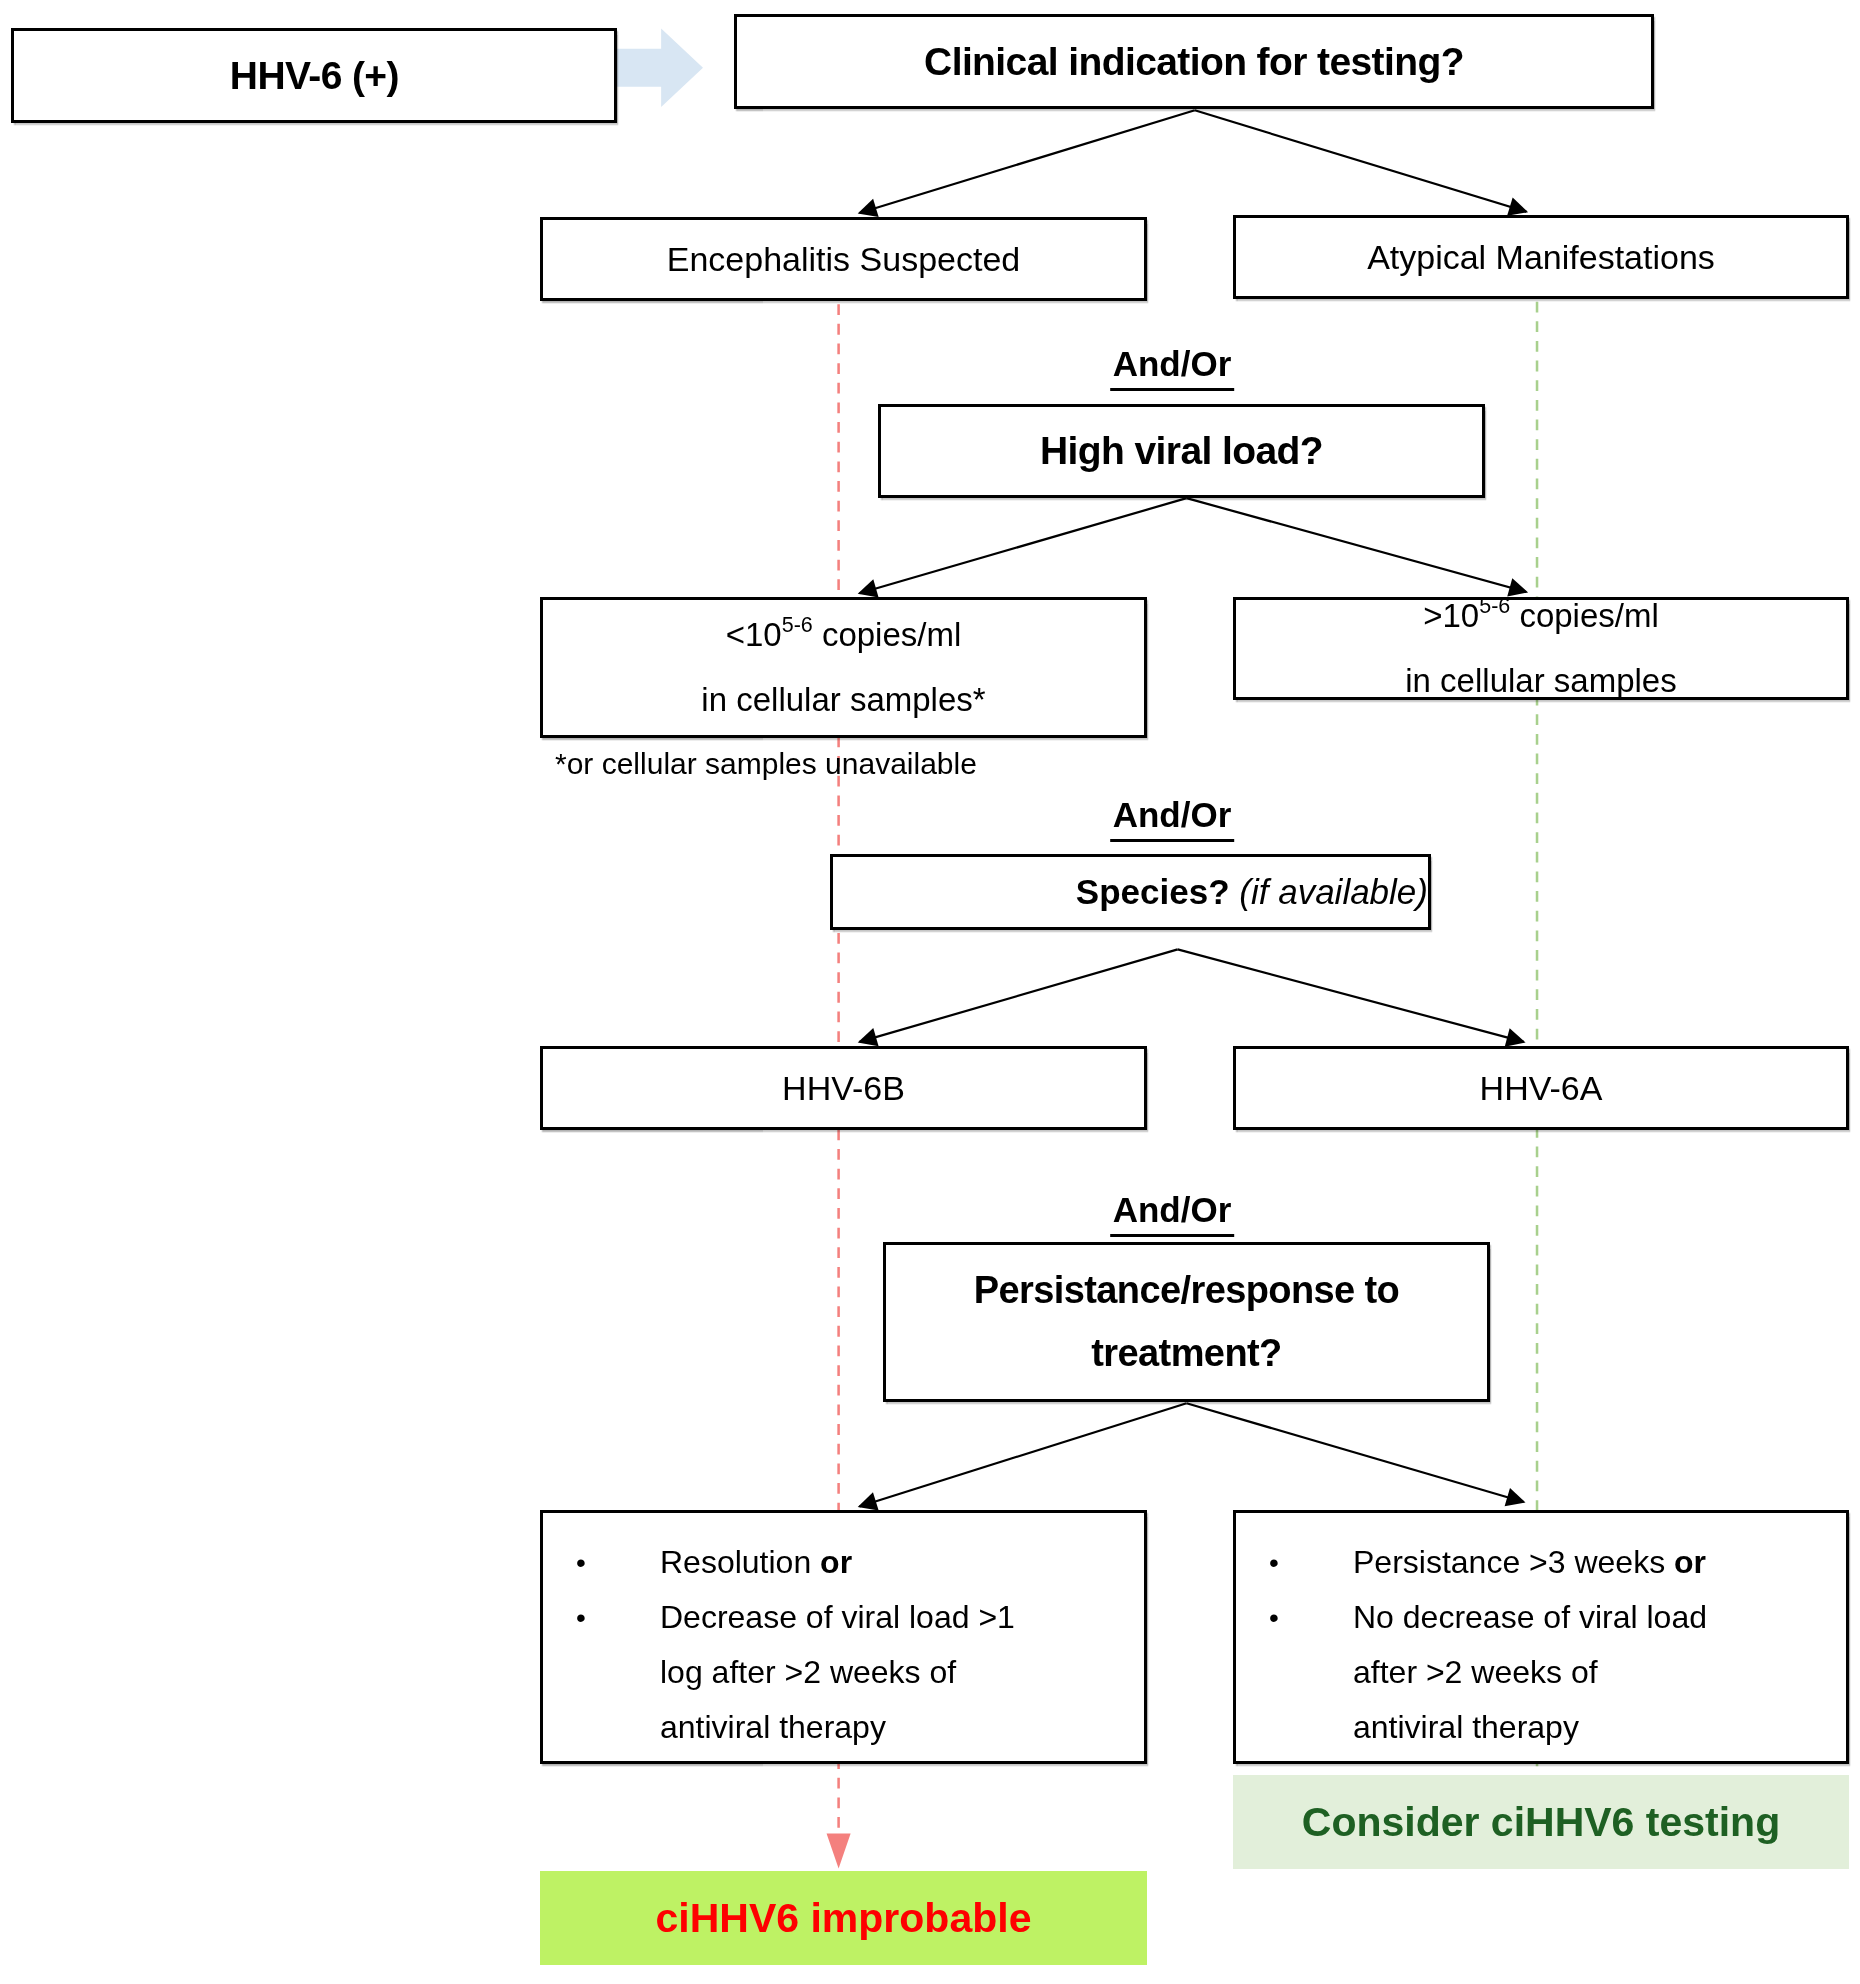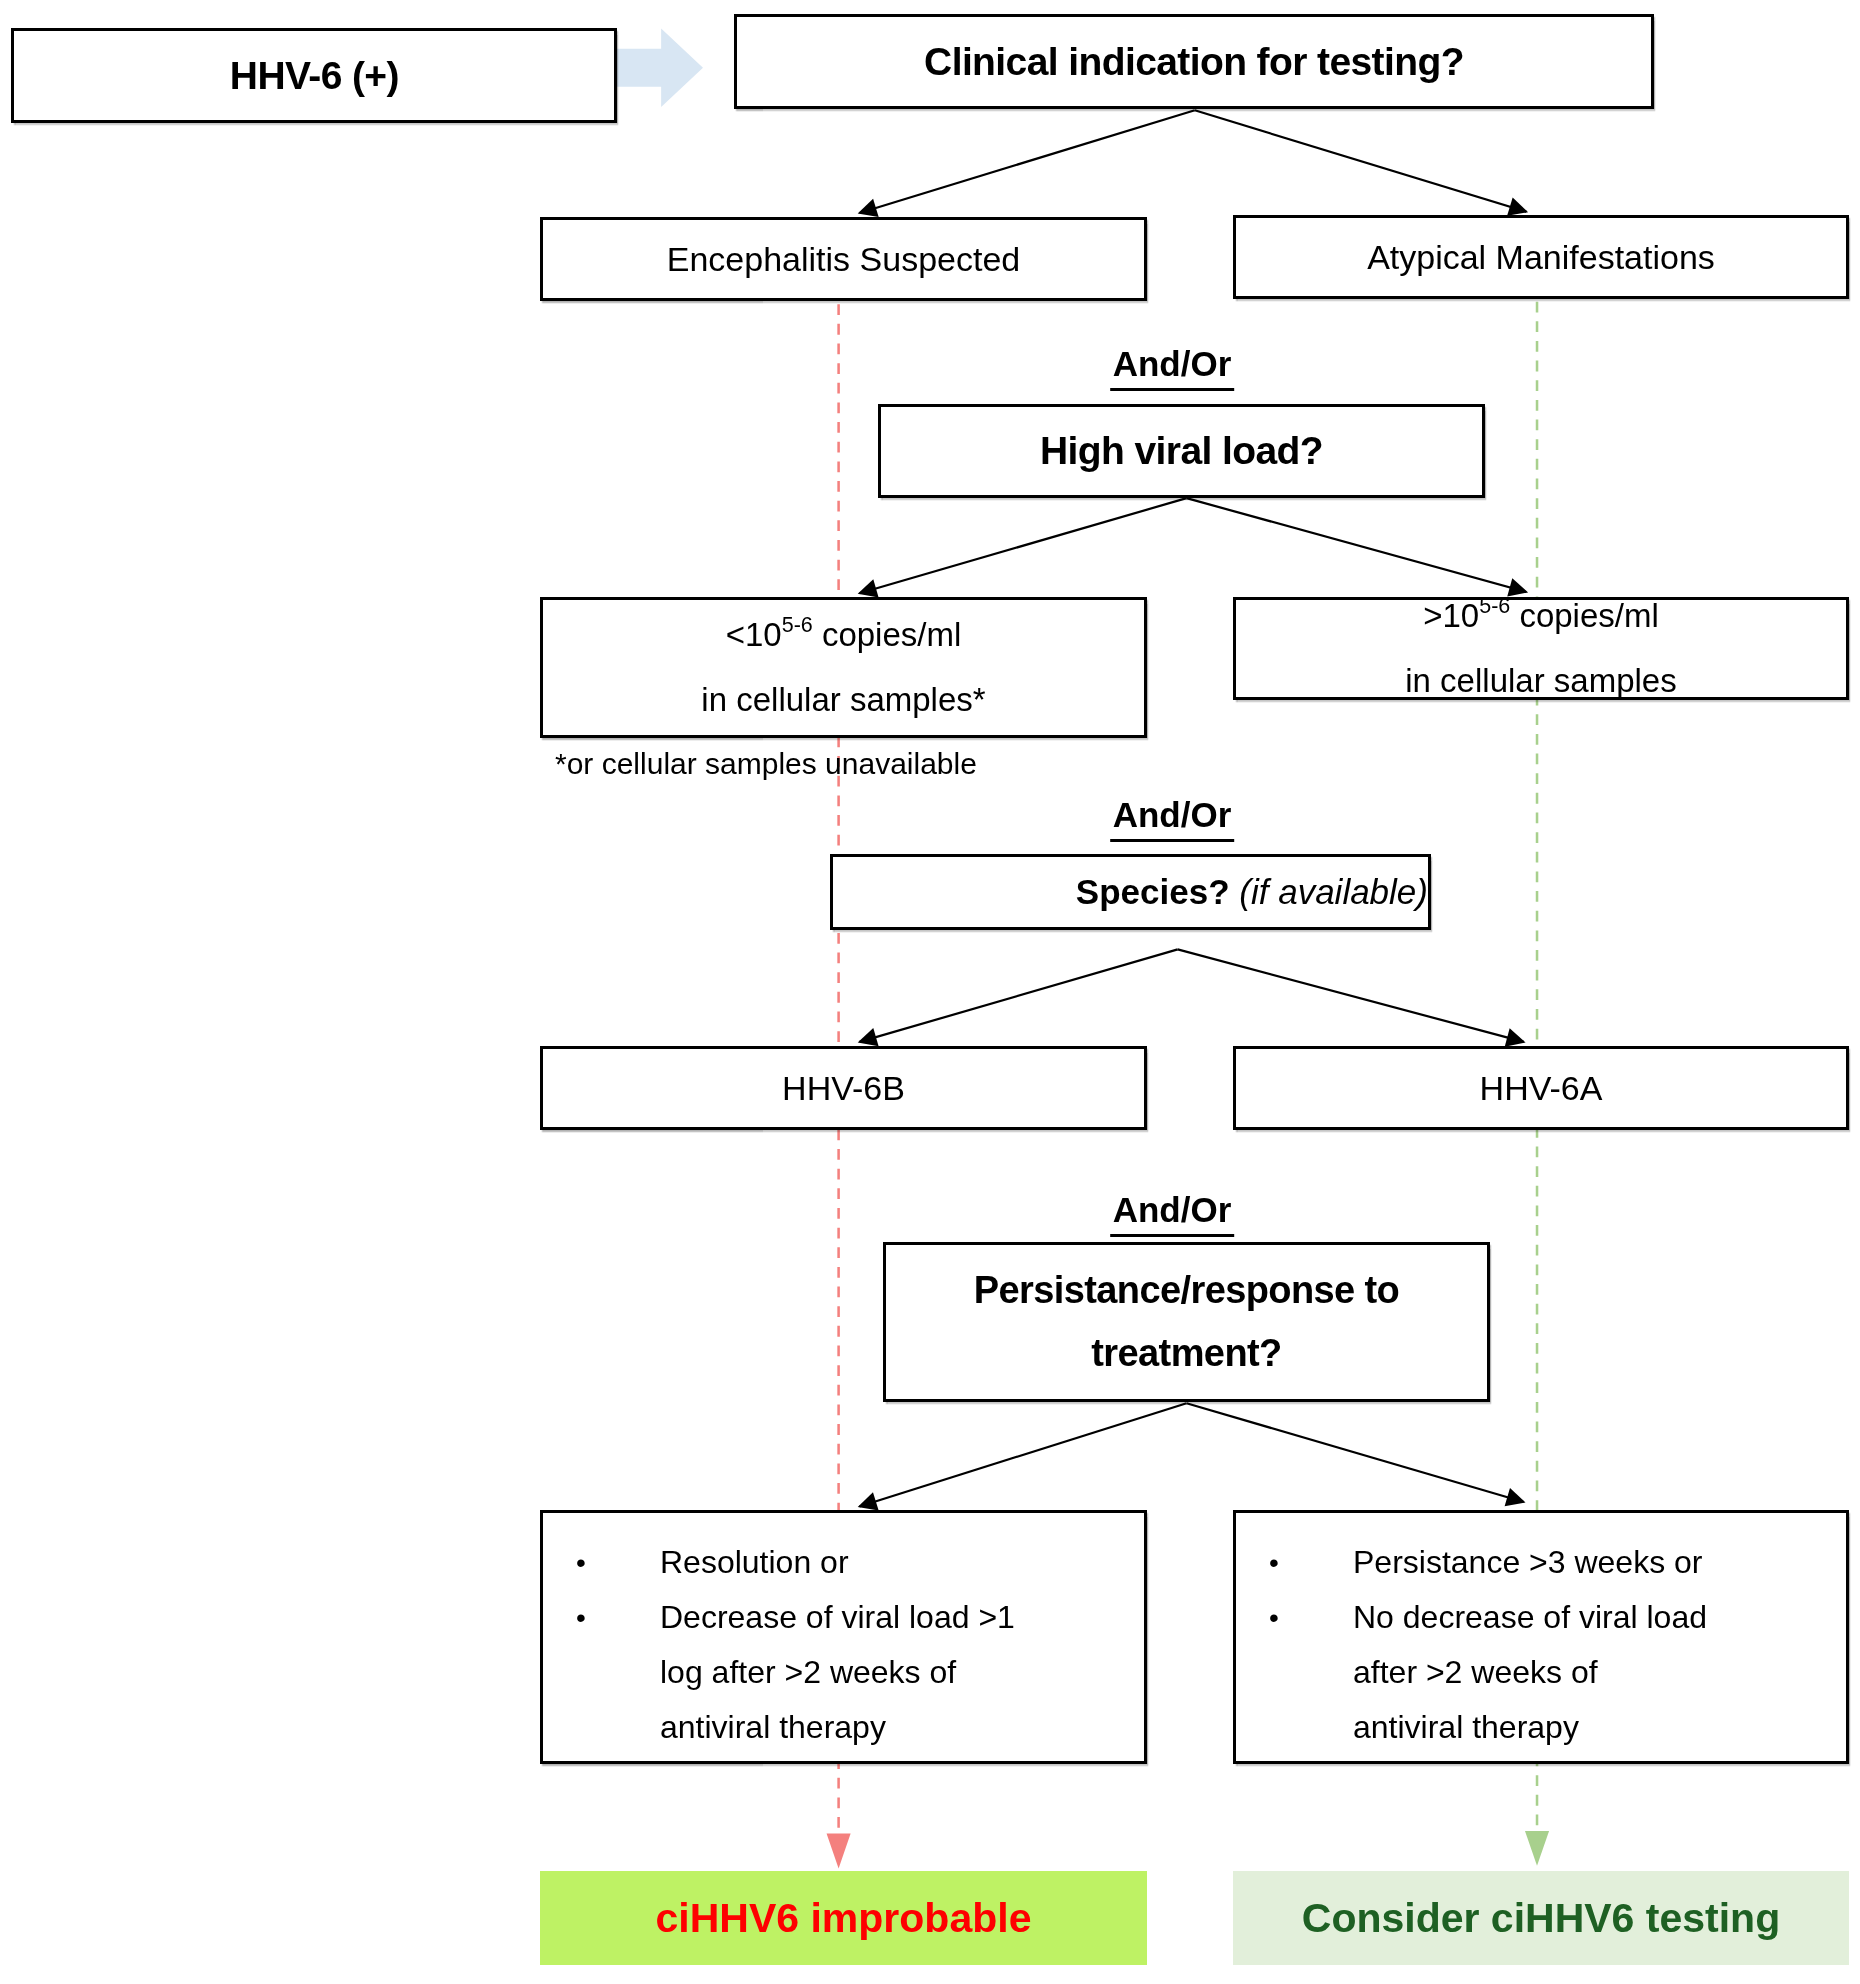--- a/index.html
+++ b/index.html
@@ -45,21 +45,21 @@
     white-space:nowrap;
   }
   .species-line{font-size:35px;}
   .species-bold{font-weight:bold;}
   .species-italic{font-style:italic;}
   .persist{font-weight:bold;font-size:38px;line-height:63px;letter-spacing:-0.6px;}
   .bullets{justify-content:flex-start;align-items:stretch;padding:21.5px 19px 0 33px;text-align:left;}
   .bullet-row{display:flex;flex-direction:row;align-items:flex-start;}
   .bullet-dot{width:84px;flex:0 0 84px;font-size:28px;line-height:55px;}
   .bullet-text{font-size:32px;line-height:55px;}
-  .b-bold{font-weight:normal;margin-top:44px;}
+  .b-bold{font-weight:bold;margin-top:44px;}
   .result{
     position:absolute;
     display:flex;align-items:center;justify-content:center;
     font-size:41px;font-weight:bold;
     z-index:2;text-align:center;
   }
   .result-improbable{background:#bef264;color:#fe0000;}
   .result-consider{background:#e2efda;color:#1e6023;}
 </style>
 </head>
@@ -177,18 +177,18 @@
         <span style="display:block">No decrease of viral load</span>
         <span style="display:block">after &gt;2 weeks of</span>
         <span style="display:block">antiviral therapy</span>
       </span>
     </div>
   </div>
 
   <div class="result result-improbable" style="left:540px;top:1871px;width:607px;height:94px;">
     <span>ciHHV6 improbable</span>
   </div>
-  <div class="result result-consider" style="left:1233px;top:1871px;width:616px;height:94px;">
+  <div class="result result-consider" style="left:1233px;top:1775px;width:616px;height:94px;">
     <span>Consider ciHHV6 testing</span>
   </div>
 
 </div>
 
 
 </body></html>

